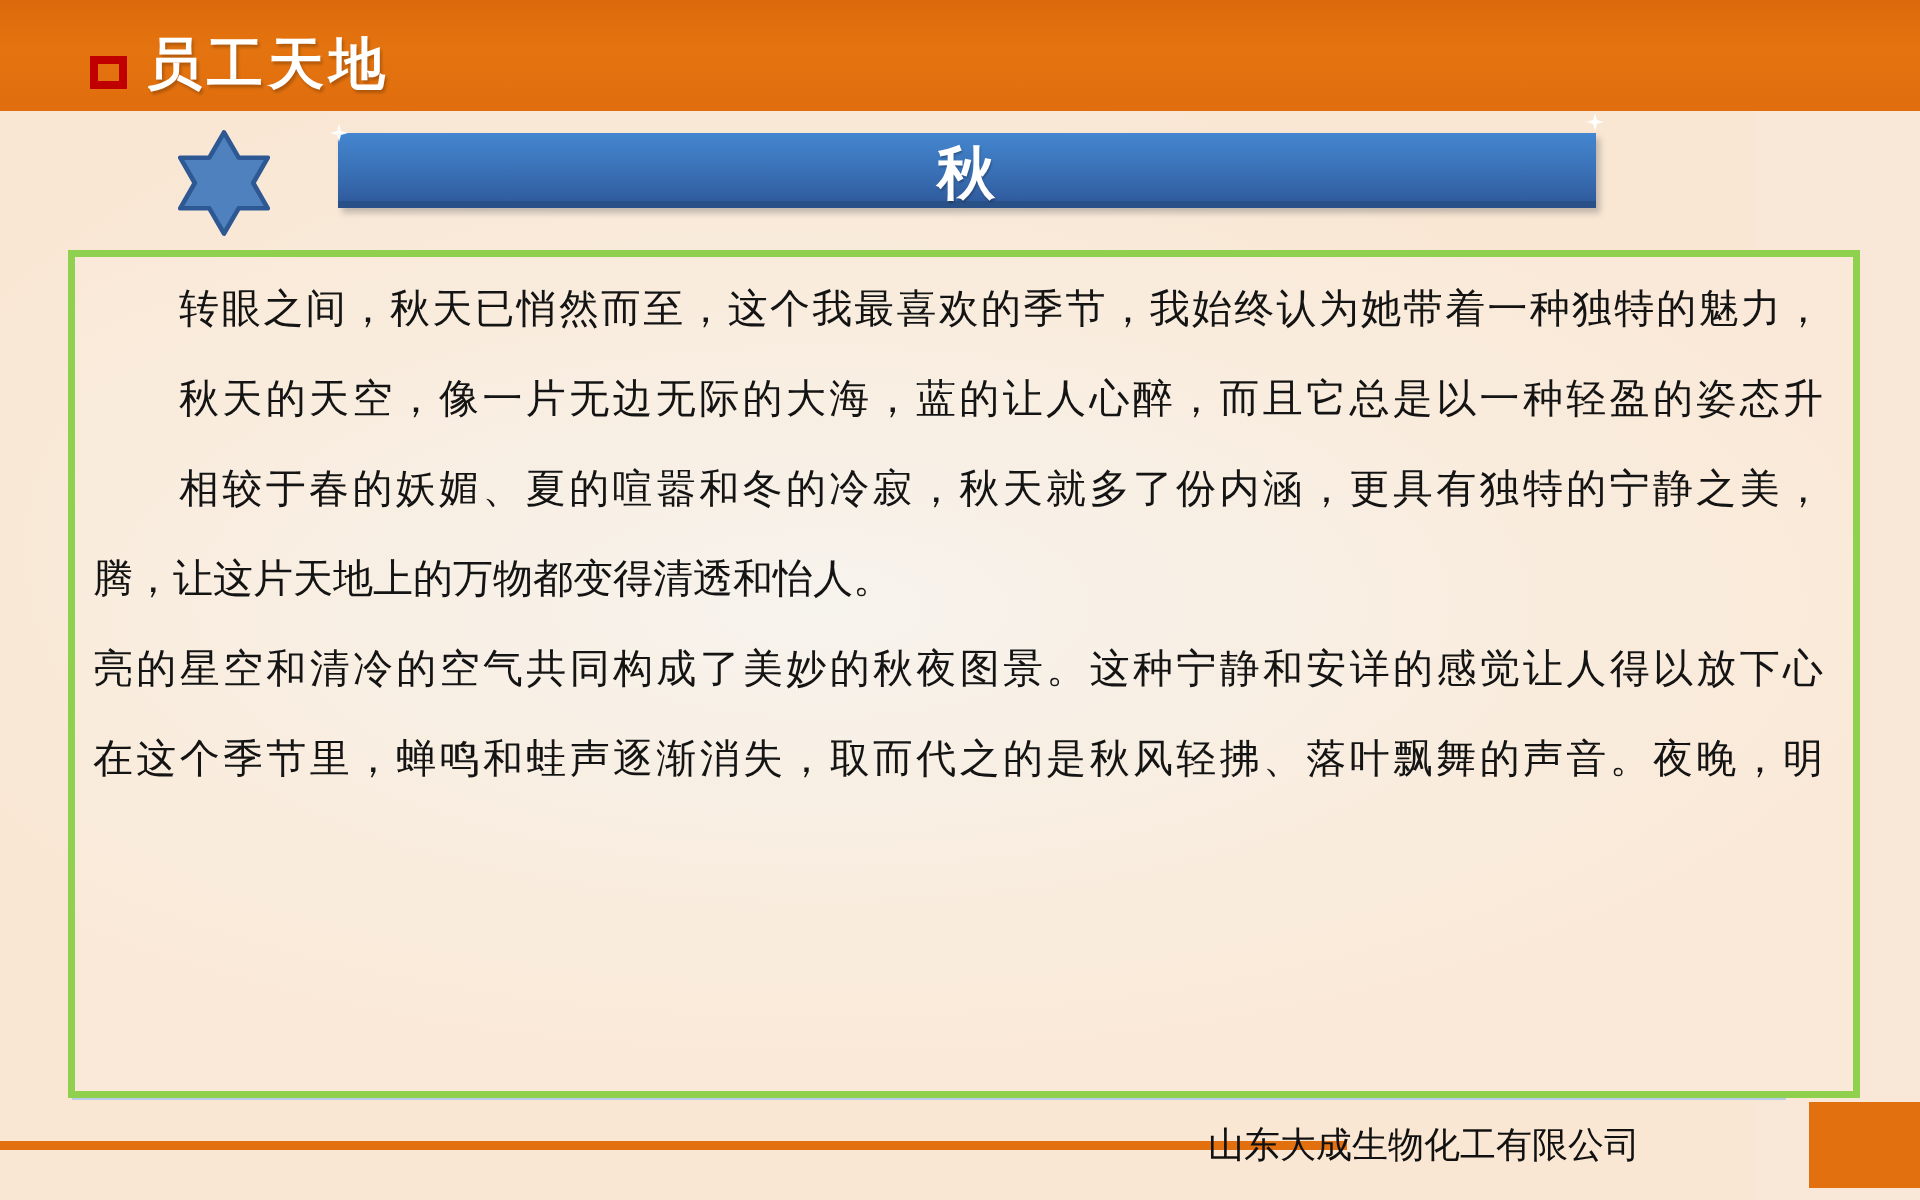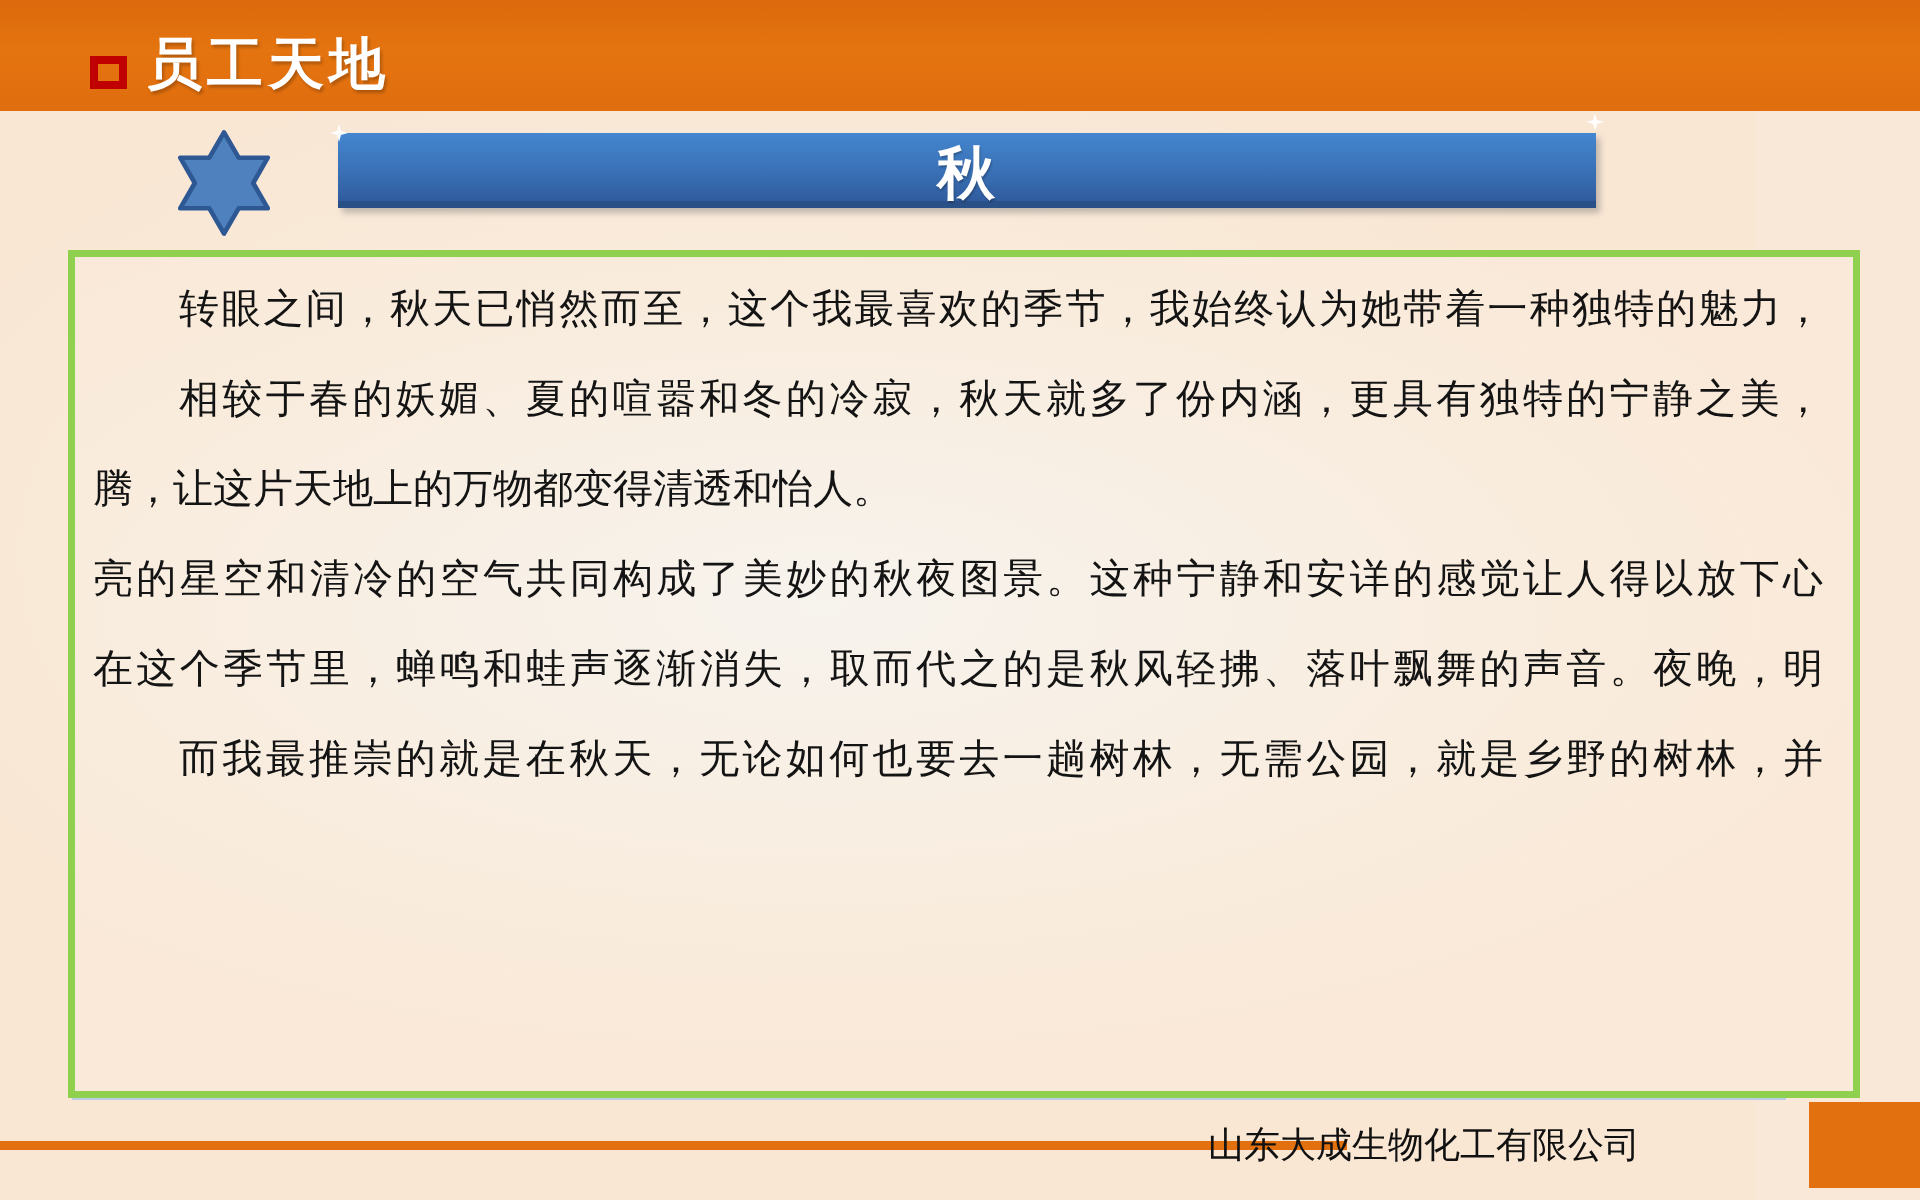--- a/index.html
+++ b/index.html
@@ -116,25 +116,25 @@
     <svg viewBox="0 0 16 16" xmlns="http://www.w3.org/2000/svg">
       <path d="M8 0 L9.8 6.2 L16 8 L9.8 9.8 L8 16 L6.2 9.8 L0 8 L6.2 6.2 Z" fill="#ffffff" opacity="0.95"></path>
     </svg>
   </span>
 
   <div class="underlay"></div>
 
   <div class="content-box">
     <div class="text-area">
       <div class="text-line indent fill">转眼之间，秋天已悄然而至，这个我最喜欢的季节，我始终认为她带着一种独特的魅力，</div>
+      <div class="text-line indent fill">秋天的天空，像一片无边无际的大海，蓝的让人心醉，而且它总是以一种轻盈的姿态升</div>
       <div class="text-line indent fill">相较于春的妖媚、夏的喧嚣和冬的冷寂，秋天就多了份内涵，更具有独特的宁静之美，</div>
       <div class="text-line">腾，让这片天地上的万物都变得清透和怡人。</div>
       <div class="text-line fill">亮的星空和清冷的空气共同构成了美妙的秋夜图景。这种宁静和安详的感觉让人得以放下心</div>
       <div class="text-line fill">在这个季节里，蝉鸣和蛙声逐渐消失，取而代之的是秋风轻拂、落叶飘舞的声音。夜晚，明</div>
-      <div class="text-line indent fill">而我最推崇的就是在秋天，无论如何也要去一趟树林，无需公园，就是乡野的树林，并</div>
     </div>
   </div>
 
   <div class="footer-bar"></div>
   <div class="company">山东大成生物化工有限公司</div>
   <div class="footer-block"></div>
 
 </div>
 
 </body></html>

